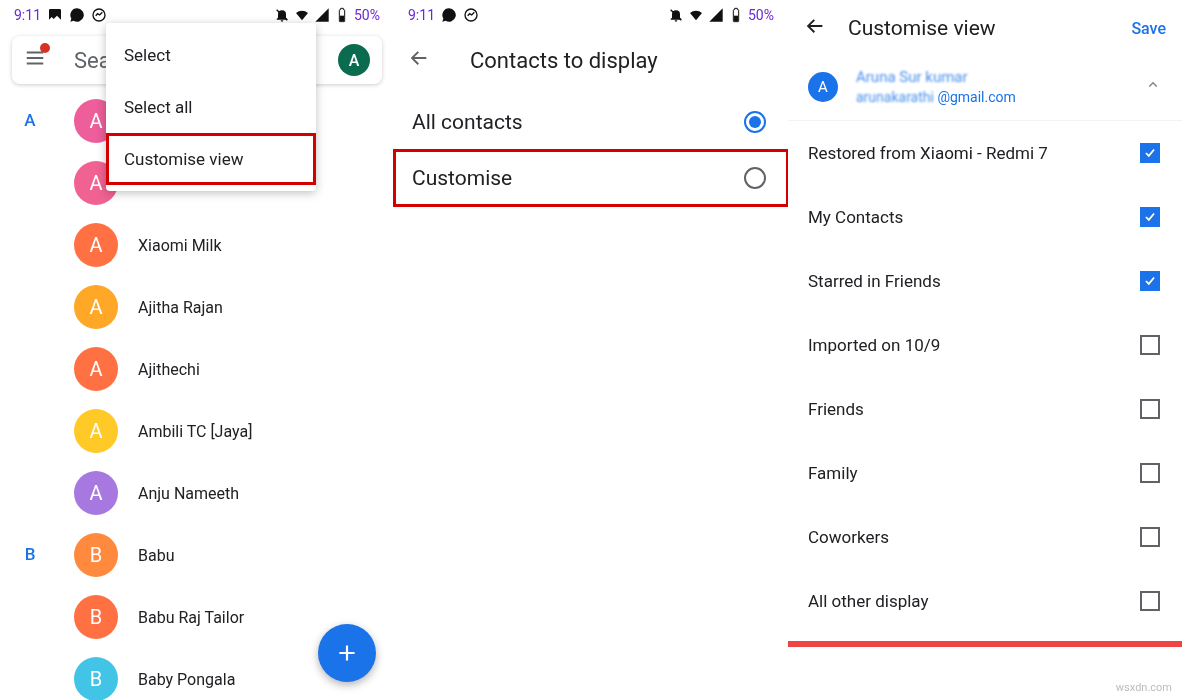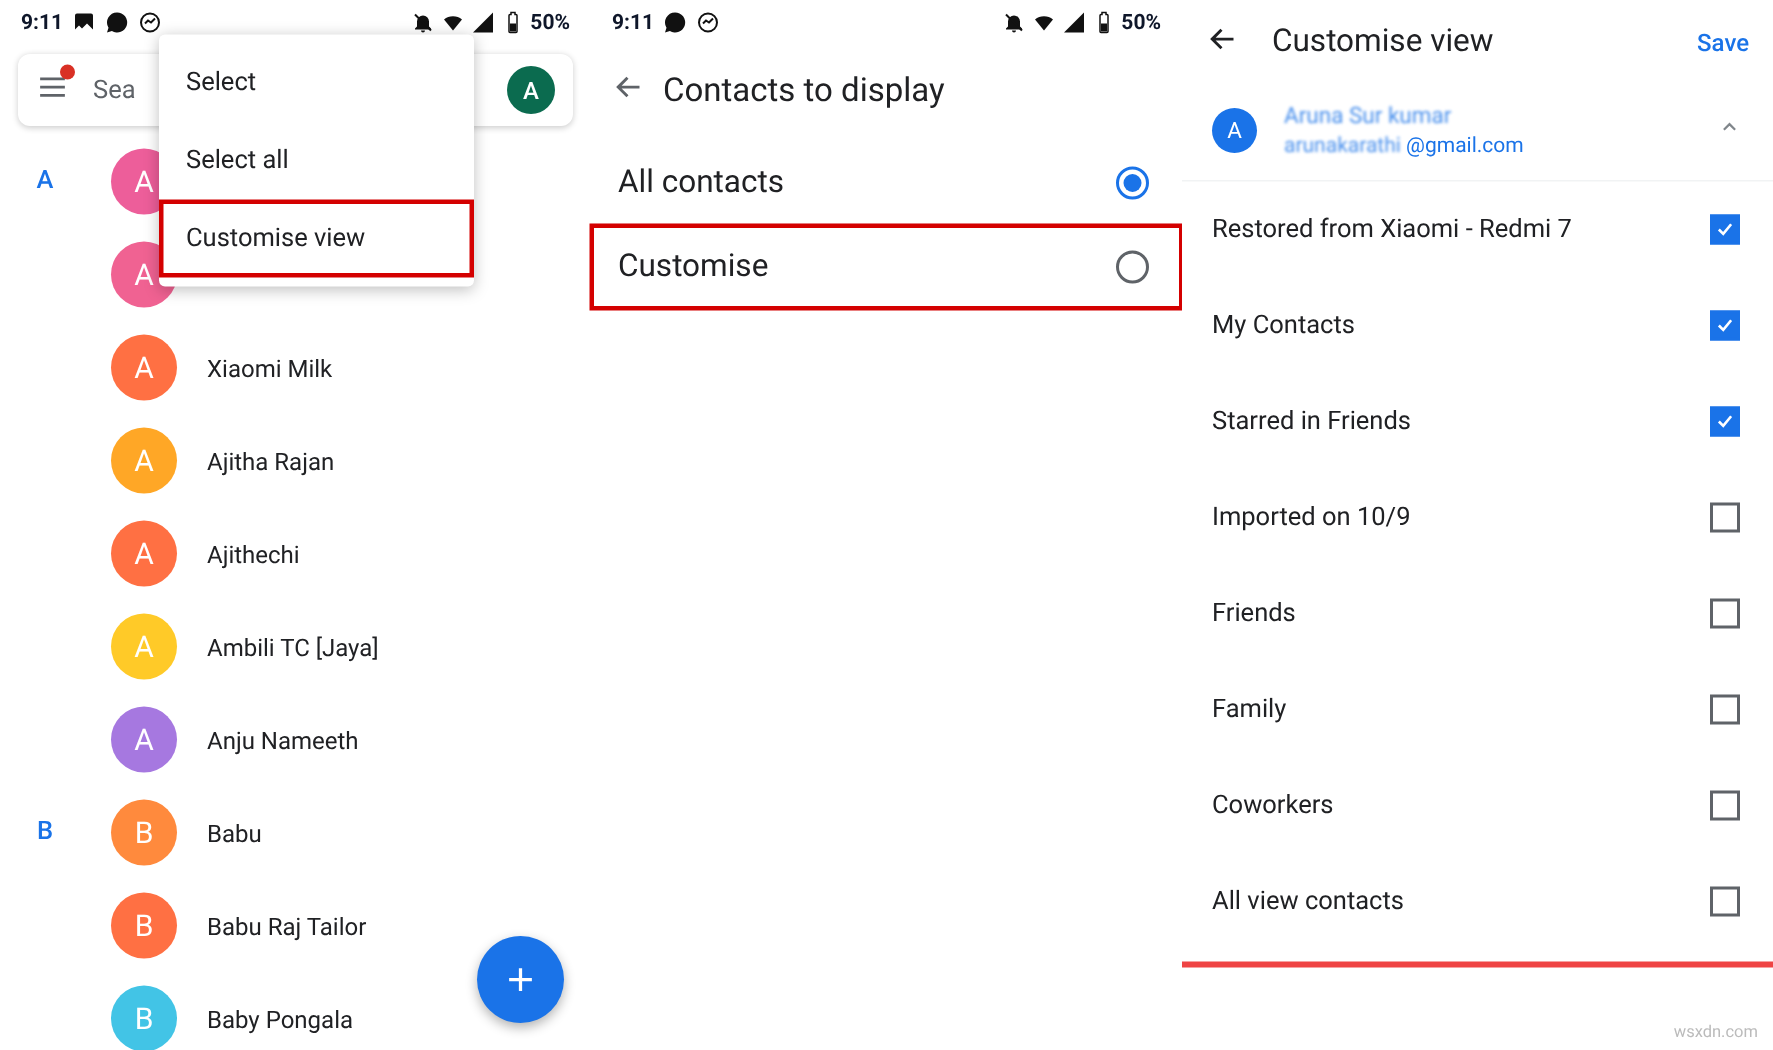--- a/index.html
+++ b/index.html
@@ -21,22 +21,22 @@
   }
   .phone + .phone { }
   
   .status-bar {
     height: 30px;
     display: flex;
     align-items: center;
     justify-content: space-between;
     padding: 0 14px;
     font-size: 14px;
-    font-weight: 700;
-    color: #0f172a;
+    font-weight: 400;
+    color: #6d28d9;
   }
   .status-left { display:flex; align-items:center; gap:6px; }
   .status-right { display:flex; align-items:center; gap:4px; }
   .sb-icon { width:16px; height:16px; display:inline-flex; align-items:center; justify-content:center; }
   .sb-icon svg { width:16px; height:16px; fill:#111; }
   
   .search-bar {
     margin: 6px 12px;
     height: 48px;
     background:#fff;
@@ -46,21 +46,21 @@
     align-items:center;
     padding:0 12px;
     position:relative;
   }
   .hamburger { position:relative; }
   .red-dot {
     position:absolute; top:-4px; right:-4px;
     width:10px; height:10px; border-radius:50%;
     background:#d93025;
   }
-  .search-text { margin-left:16px; font-size:17px; color:#5f6368; }
+  .search-text { margin-left:28px; font-size:22px; color:#5f6368; }
   .avatar-sm {
     width:32px; height:32px; border-radius:50%;
     background:#0b6b4f; color:#fff;
     display:flex; align-items:center; justify-content:center;
     font-size:16px; font-weight:500;
     margin-left:auto;
   }
   .contacts-list { position:relative; }
   .section { display:flex; }
   .section-letter {
@@ -99,21 +99,21 @@
     position:absolute; bottom:18px; right:18px;
     width:58px; height:58px; border-radius:50%;
     background:#1a73e8; display:flex; align-items:center; justify-content:center;
     box-shadow:0 3px 8px rgba(0,0,0,0.3);
   }
   .fab svg { width:26px; height:26px; fill:#fff; }
 
   
   .header2 {
     display:flex; align-items:center;
-    height:60px; padding:0 14px; gap:12px;
+    height:60px; padding:0 14px; gap:40px;
   }
   .header2 .title { font-size:22px; color:#202124; }
   .options { margin-top:4px; }
   .option-row {
     height:56px; display:flex; align-items:center;
     justify-content:space-between;
     padding:0 22px 0 18px; font-size:21px;
     border-bottom:1px solid #eceff1;
   }
   .radio {
@@ -143,21 +143,21 @@
   .account-avatar {
     width:30px; height:30px; border-radius:50%;
     background:#1a73e8; color:#fff; font-size:15px;
     display:flex; align-items:center; justify-content:center;
   }
   .account-info { line-height:1.3; }
   .account-name { font-size:15px; color:#1a73e8; filter:blur(1px); opacity:0.8;}
   .account-email { font-size:14px; color:#1a73e8; }
   .account-email .blur { filter:blur(1px); opacity:0.8; }
   .chevron { margin-left:auto; }
-  .groups { padding-bottom:8px; border-top:1px solid #f1f3f4; border-bottom:4px solid #ef4444;}
+  .groups { padding-bottom:8px; border-top:1px solid #f1f3f4; border-bottom:6px solid #ef4444;}
   .group-row {
     height:64px; display:flex; align-items:center;
     justify-content:space-between;
     padding:0 22px 0 20px; font-size:17px;
   }
   .checkbox {
     width:20px; height:20px; border:2px solid #5f6368;
     display:flex; align-items:center; justify-content:center;
   }
   .checkbox.checked { background:#1a73e8; border-color:#1a73e8; }
@@ -412,19 +412,19 @@
       </div>
       <div class="group-row">
         <span>Family</span>
         <span class="checkbox"></span>
       </div>
       <div class="group-row">
         <span>Coworkers</span>
         <span class="checkbox"></span>
       </div>
       <div class="group-row">
-        <span>All view contacts</span>
+        <span>All other display</span>
         <span class="checkbox"></span>
       </div>
     </div>
 
   <div class="watermark">wsxdn.com</div>
 </div>
 
 </body></html>

